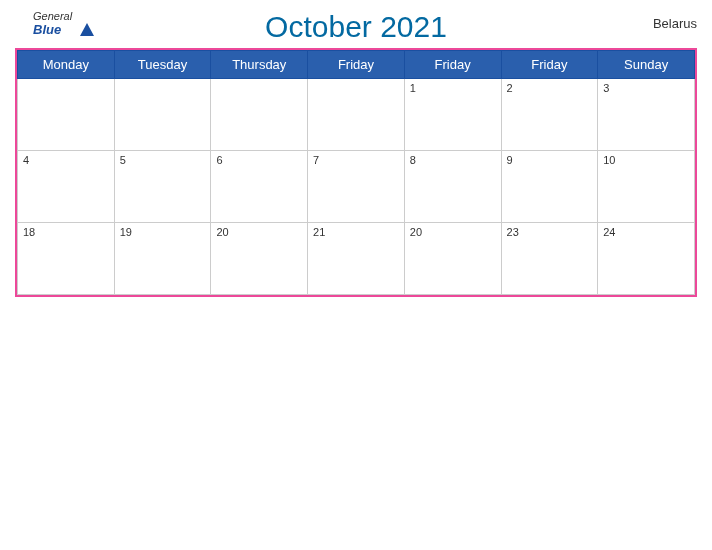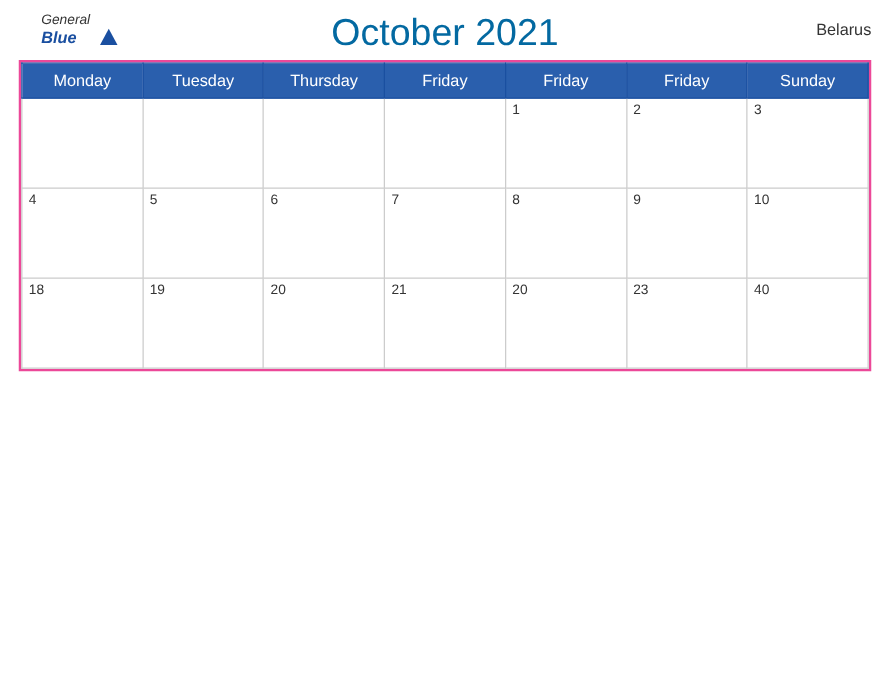--- a/index.html
+++ b/index.html
@@ -186,18 +186,18 @@
           <td>
             <span class="day-num">21</span>
           </td>
           <td>
             <span class="day-num">20</span>
           </td>
           <td>
             <span class="day-num">23</span>
           </td>
           <td>
-            <span class="day-num">40</span>
+            <span class="day-num">24</span>
           </td>
         </tr>
       </tbody>
   </table>
 </div>
 
 </body></html>

